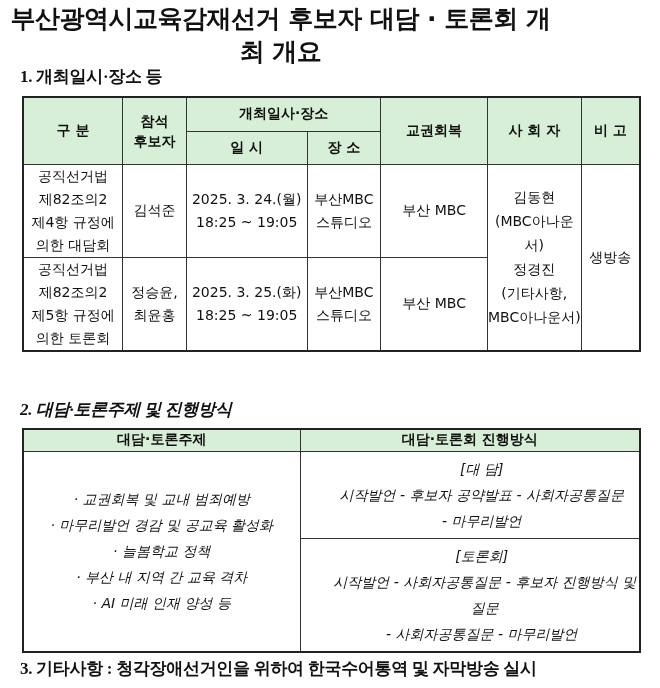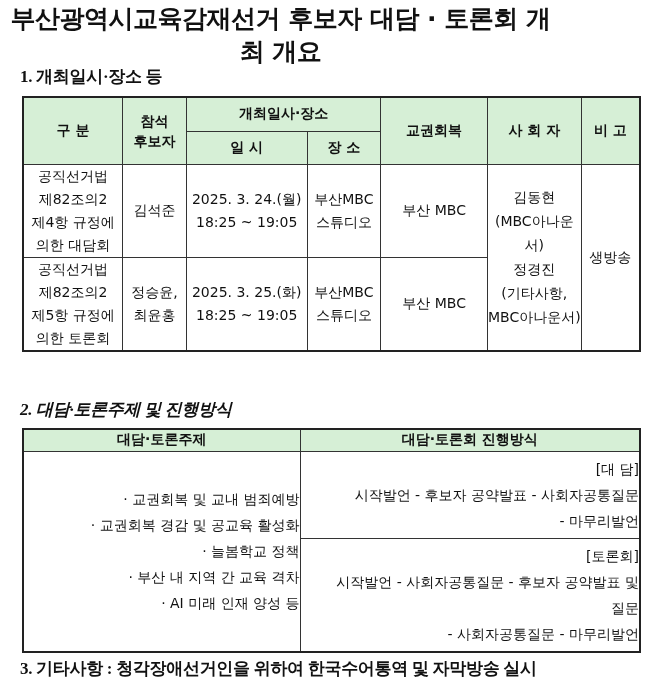--- a/index.html
+++ b/index.html
@@ -8,21 +8,21 @@
   .title { position: absolute; left: 0; top: 2px; width: 561px; text-align: center;
            font-size: 25px; font-weight: bold; letter-spacing: -0.5px; }
   .section { position: absolute; left: 20px; font-family: "Liberation Serif", "DejaVu Serif", serif;
              font-size: 17px; font-weight: bold; letter-spacing: -0.3px; }
   table { border-collapse: collapse; position: absolute; left: 22px; }
   td, th { border: 1px solid #333; text-align: center; vertical-align: middle; padding: 0; }
   th { background: #d6efd6; font-weight: bold; font-size: 14px; }
   td { font-size: 14px; line-height: 23px; margin-left: 13px; }
   #t1 { top: 96px; width: 619px; border: 2px solid #222; }
   #t2 { top: 428px; width: 619px; border: 2px solid #222; }
-  #t2 td { text-align: right; }
+  #t2 td { text-align: center; font-style: italic; }
   .topics { line-height: 26px; }
   .method { padding: 4px 0 4px 24px; line-height: 26px; }
 </style>
 </head>
 <body>
 
 <div class="title">부산광역시교육감재선거 후보자 대담 · 토론회 개최 개요</div>
 
 <div class="section" style="top:65px;">1. 개최일시·장소 등</div>
 
@@ -107,34 +107,34 @@
       <col style="width:341px">
     </colgroup>
   <tbody>
       <tr style="height:22px">
     <th>대담·토론주제</th>
     <th>대담·토론회 진행방식</th>
   </tr>
   <tr style="height:86px">
     <td rowspan="2" class="topics">
       <div>· 교권회복 및 교내 범죄예방</div>
-      <div>· 교권회복 경감 및 공교육 활성화</div>
+      <div>· 마무리발언 경감 및 공교육 활성화</div>
       <div>· 늘봄학교 정책</div>
       <div>· 부산 내 지역 간 교육 격차</div>
       <div>· AI 미래 인재 양성 등</div>
     </td>
     <td class="method">
       <div>[대   담]</div>
       <div>시작발언 - 후보자 공약발표 - 사회자공통질문</div>
       <div>- 마무리발언</div>
     </td>
   </tr>
   <tr style="height:86px">
     <td class="method second">
       <div>[토론회]</div>
-      <div style="padding-left:6px">시작발언 - 사회자공통질문 - 후보자 공약발표 및 질문</div>
+      <div style="padding-left:6px">시작발언 - 사회자공통질문 - 후보자 진행방식 및 질문</div>
       <div>- 사회자공통질문 - 마무리발언</div>
     </td>
   </tr>
 </tbody>
   </table>
 
 <div class="section" style="top:657px;">3. 기타사항 : 청각장애선거인을 위하여 한국수어통역 및 자막방송 실시</div>
 
 </body></html>

